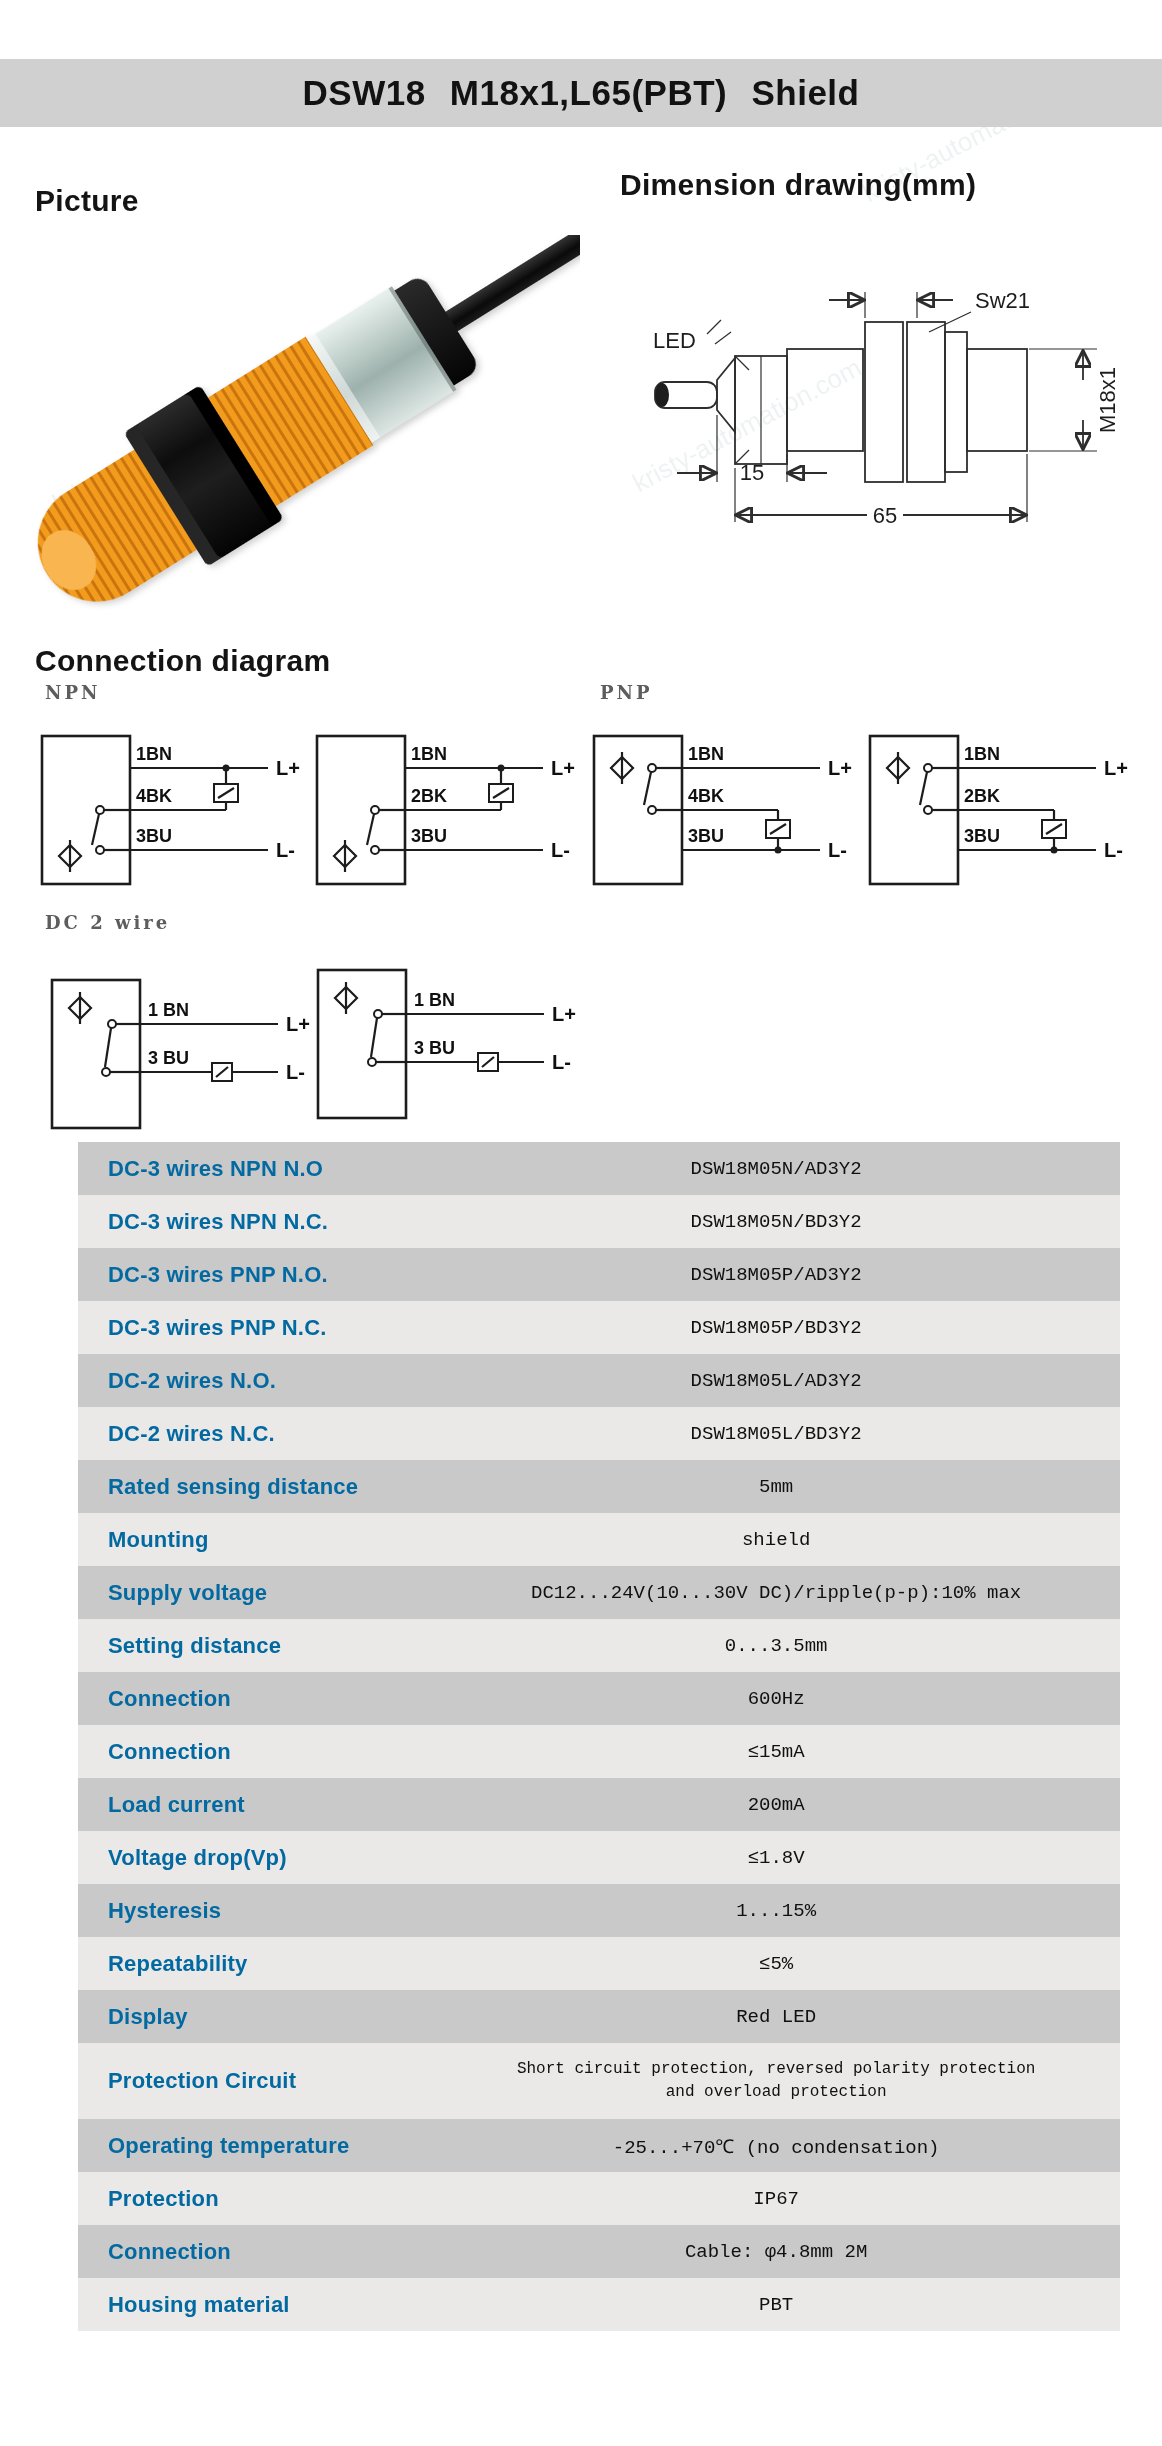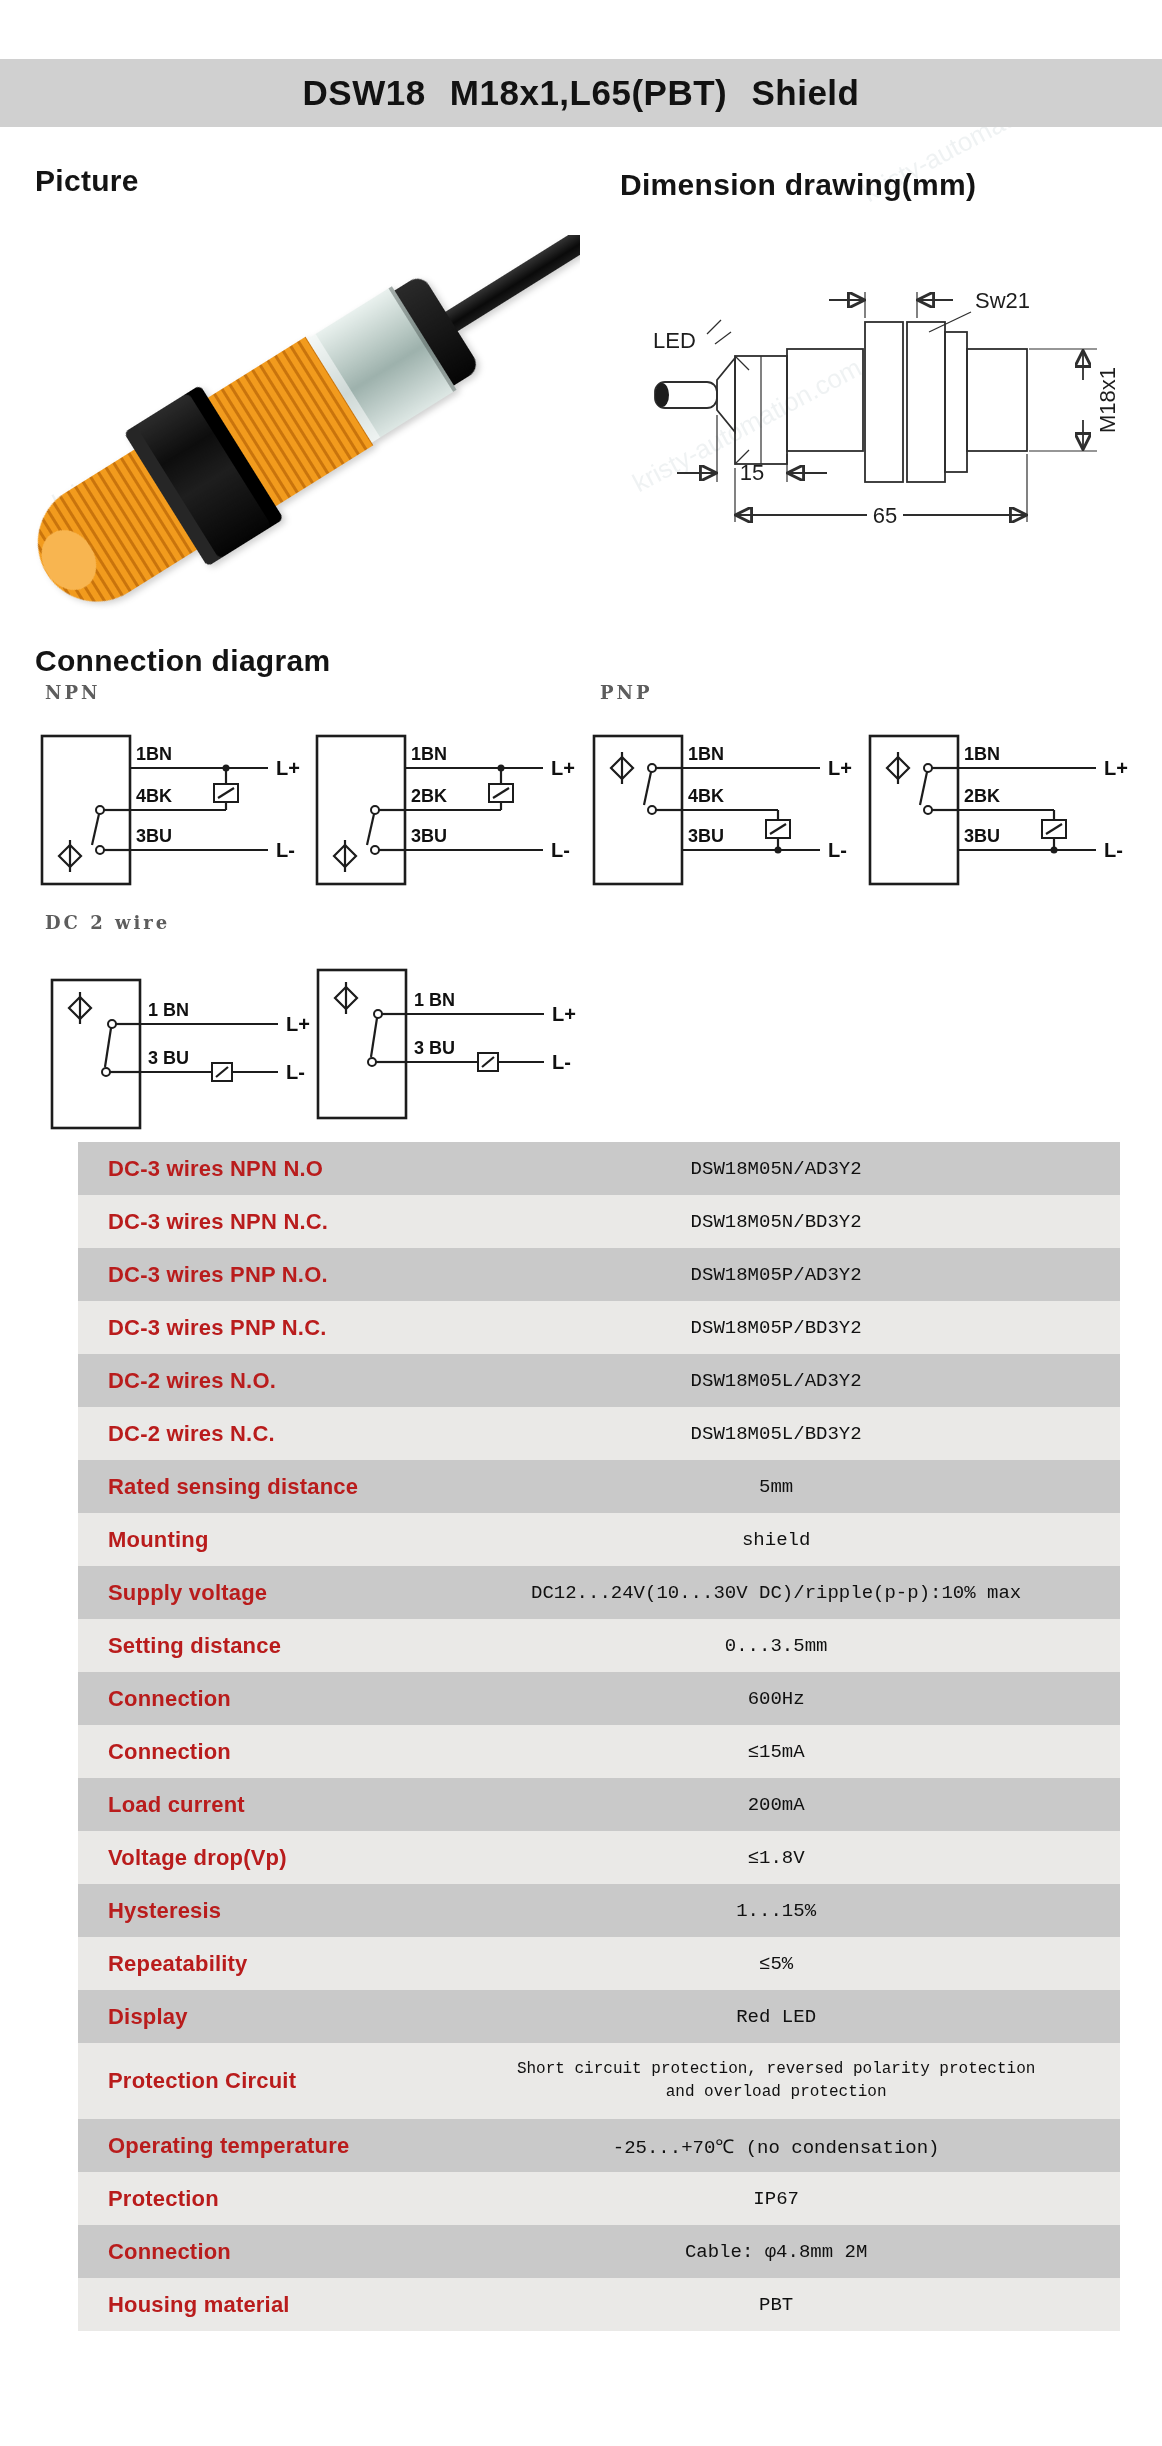--- a/index.html
+++ b/index.html
@@ -18,21 +18,21 @@
   .wm:nth-of-type(7){left:380px;top:2200px}
   .wm:nth-of-type(8){left:850px;top:120px}
 
   
   .title-bar{position:absolute;left:0;top:59px;width:1162px;height:68px;
              background:#d0d0d0;display:flex;align-items:center;justify-content:center;
              font-size:35px;font-weight:bold;color:#121212;word-spacing:14px;letter-spacing:.5px;}
 
   
   .sec-heading{position:absolute;font-size:30px;font-weight:bold;color:#141414;letter-spacing:.3px;}
-  #picture-heading{left:35px;top:164px}
+  #picture-heading{left:35px;top:184px}
   #dimension-heading{left:620px;top:168px}
   #connection-heading{left:35px;top:644px}
   .sub-heading{position:absolute;font-family:"DejaVu Serif",serif;font-weight:bold;
                font-size:18px;color:#5d5d5d;letter-spacing:3px;}
   #npn-heading{left:45px;top:682px}
   #pnp-heading{left:600px;top:682px}
   #dc-heading{left:45px;top:912px}
 
   
   .photo-wrap{position:absolute;left:25px;top:235px;width:555px;height:375px;overflow:hidden;}
@@ -75,21 +75,21 @@
   #pnp1{left:592px;top:724px} #pnp2{left:868px;top:724px}
   #dc1{left:50px;top:972px}  #dc2{left:316px;top:962px}
 
   
   .spec-table{position:absolute;left:78px;top:1142px;width:1042px;}
   .spec-row{display:flex;align-items:center;height:53px;}
   .spec-row.tall{height:76px;}
   .spec-row.dark{background:#c9c9c9;}
   .spec-row.light{background:#eae9e7;}
   .spec-label{width:34%;padding-left:30px;box-sizing:border-box;
-              font-size:22px;font-weight:bold;color:#b91c1c;letter-spacing:.2px;}
+              font-size:22px;font-weight:bold;color:#0369a1;letter-spacing:.2px;}
   .spec-value{flex:1;text-align:center;font-family:Liberation Mono, monospace;
               font-size:19px;color:#101010;}
   .spec-row.tall .spec-value{font-size:16px;line-height:1.45;padding:0 70px;}
 </style>
 </head>
 <body>
 
 <div class="page">
 
   <span class="wm">kristy-automation.com</span>

